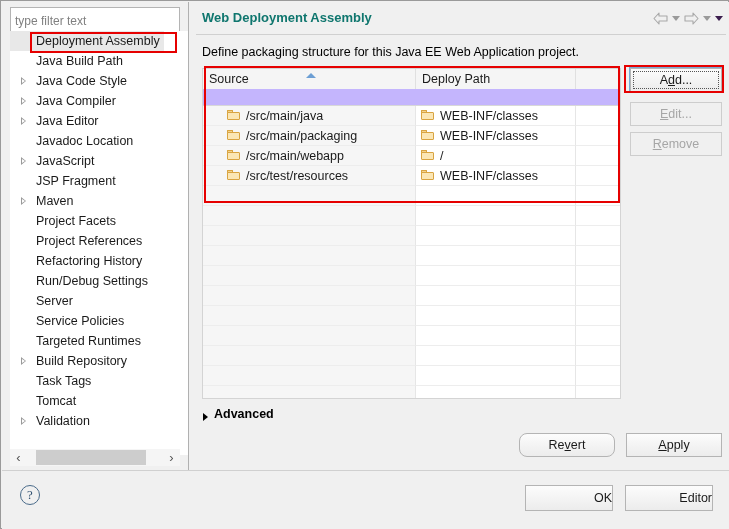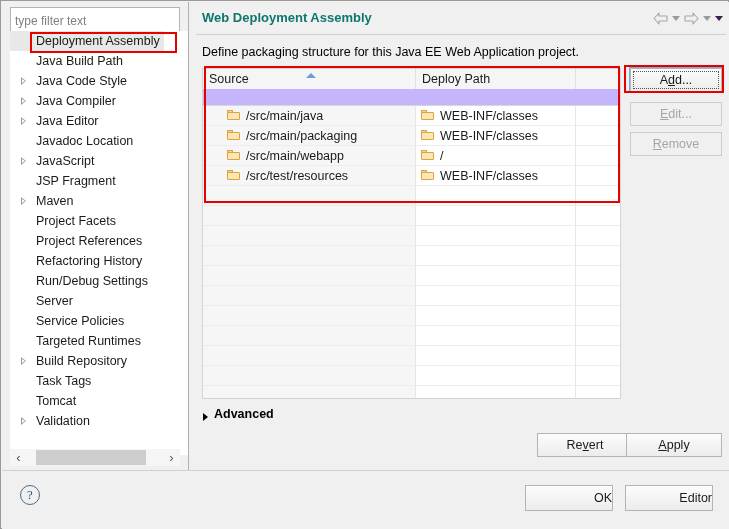--- a/index.html
+++ b/index.html
@@ -369,21 +369,21 @@
     width: 96px; height: 24px;
     box-sizing: border-box;
     background: linear-gradient(#fcfcfc, #ececec);
     border: 1px solid #b4b4b4;
     font-size: 12.5px;
     color: #1a1a1a;
     text-align: center;
     line-height: 22px;
     cursor: default;
   }
-  #btn-revert { left: 344px; }
+  #btn-revert { left: 326px; border-radius: 8px; }
   #btn-apply  { left: 433px; }
 
   
   #dialog-footer {
     position: absolute;
     left: 1px; top: 469px;
     width: 727px; height: 59px;
     background: #f0f0f0;
     border-top: 1px solid #d0d0d0;
   }

